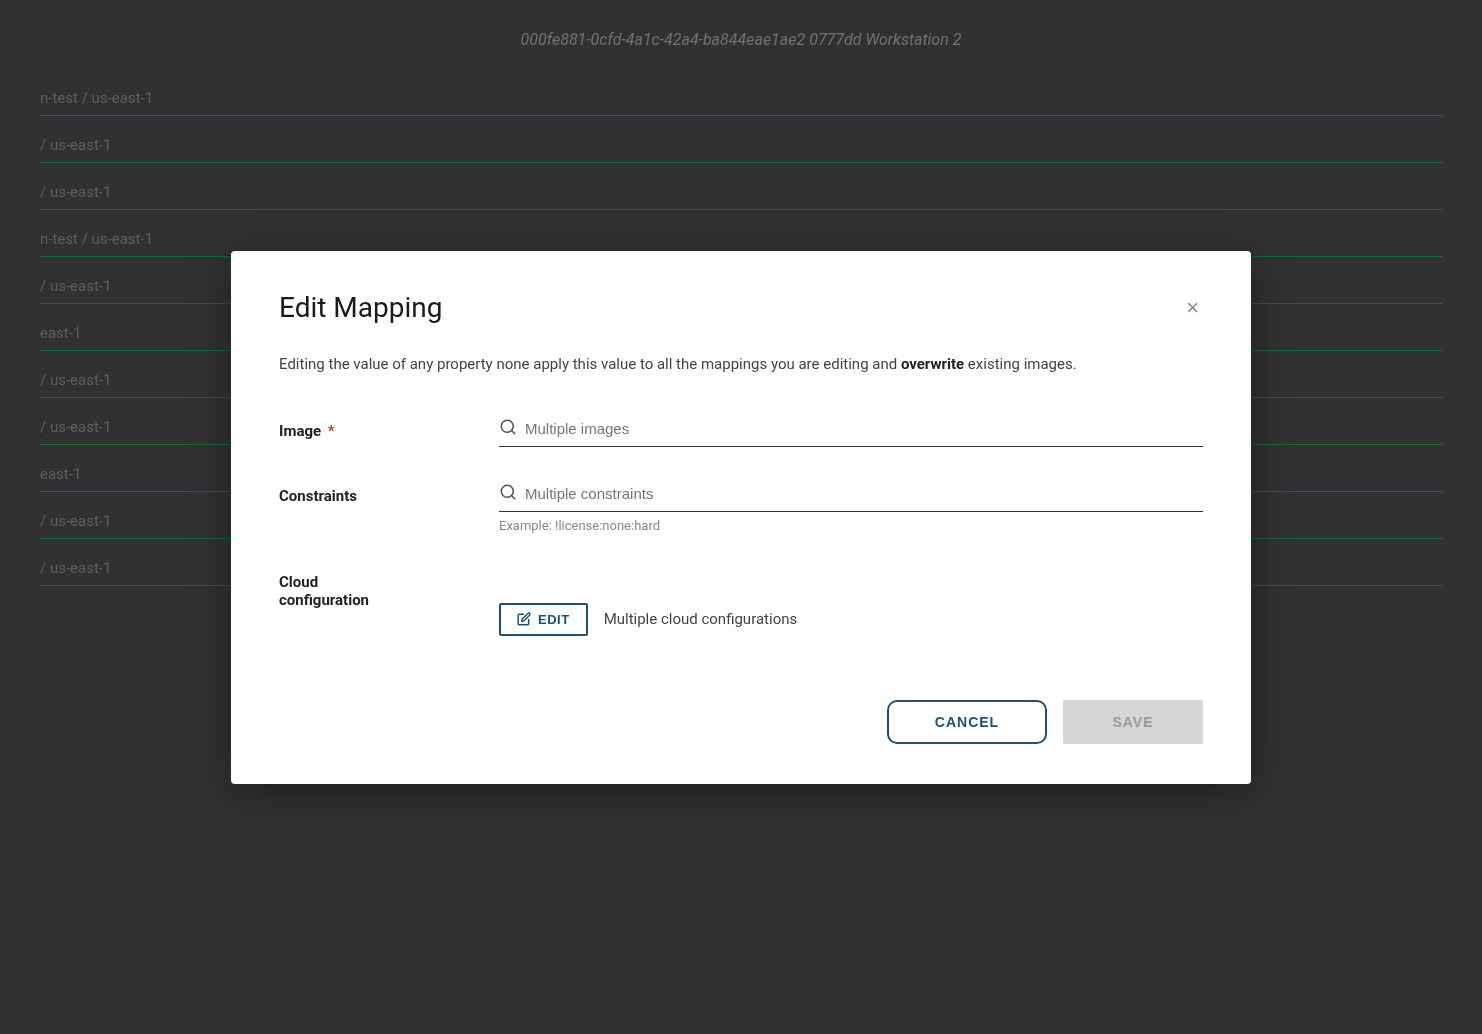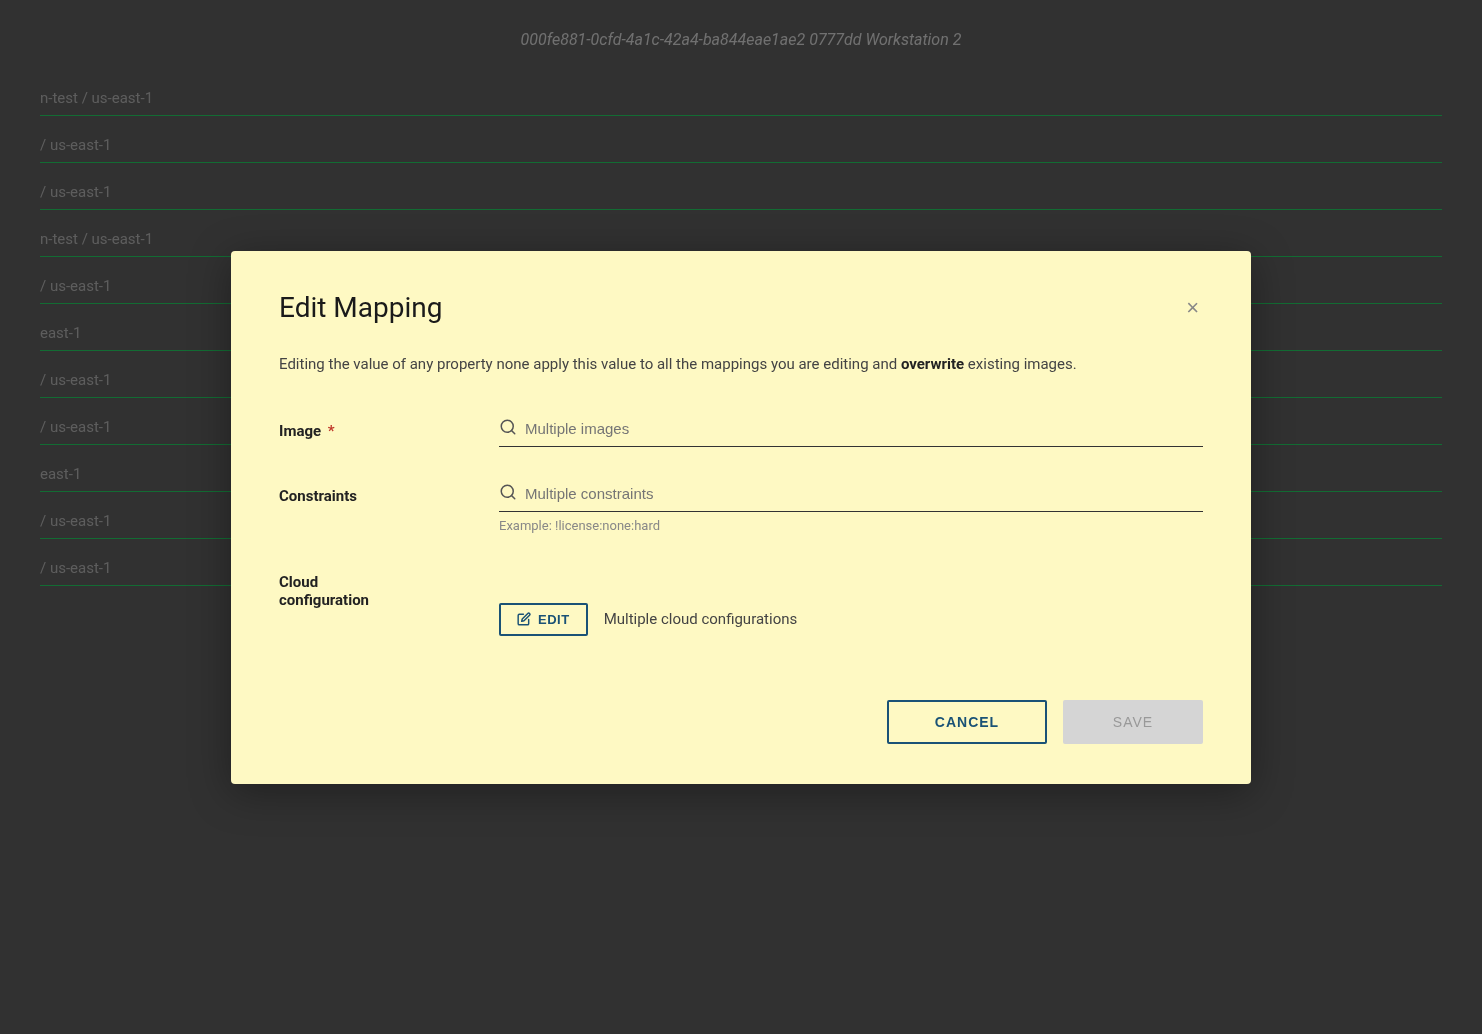--- a/index.html
+++ b/index.html
@@ -45,21 +45,21 @@
     .overlay {
       position: absolute;
       inset: 0;
       background: rgba(0, 0, 0, 0.45);
       display: flex;
       align-items: center;
       justify-content: center;
     }
 
     .modal {
-      background: #fef9c3;
+      background: #ffffff;
       border-radius: 4px;
       width: 1020px;
       max-width: 90%;
       padding: 40px 48px 40px 48px;
       position: relative;
       box-shadow: 0 8px 40px rgba(0,0,0,0.35);
     }
 
     .modal-header {
       display: flex;
@@ -206,30 +206,30 @@
     .cancel-button {
       border: 2px solid #1a5276;
       background: transparent;
       color: #1a5276;
       font-size: 14px;
       font-weight: 700;
       letter-spacing: 1px;
       padding: 0 36px;
       cursor: pointer;
       text-transform: uppercase;
-      border-radius: 2px;
+      border-radius: 10px;
       min-width: 160px;
     }
 
     .save-button {
       border: none;
       background: #d5d5d5;
       color: #999;
       font-size: 14px;
-      font-weight: 400;
+      font-weight: 700;
       letter-spacing: 1px;
       padding: 14px 36px;
       cursor: default;
       text-transform: uppercase;
       border-radius: 2px;
       min-width: 140px;
     }
   </style>
 </head>
 <body>

